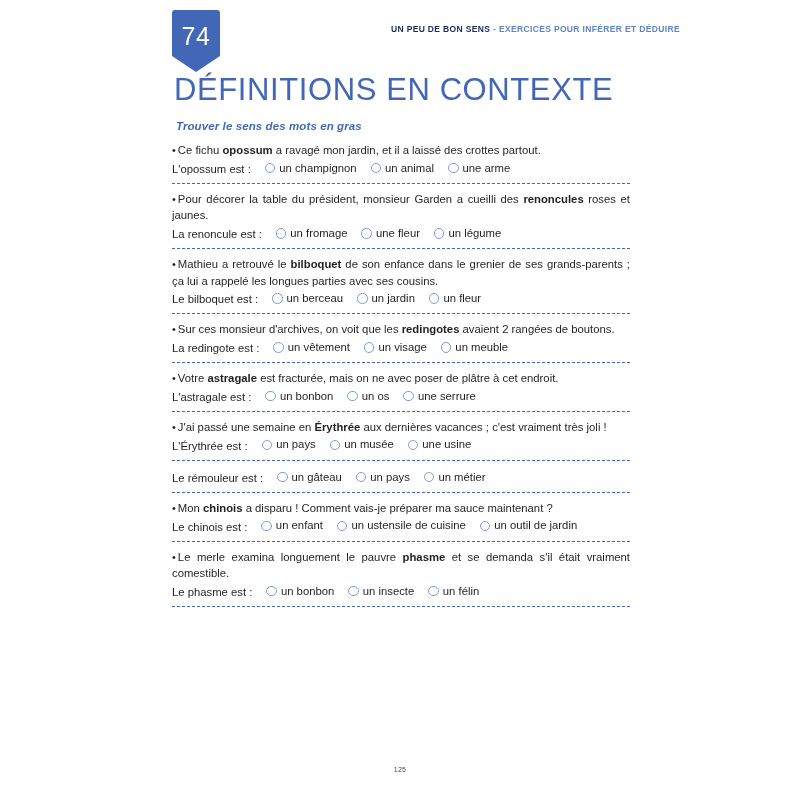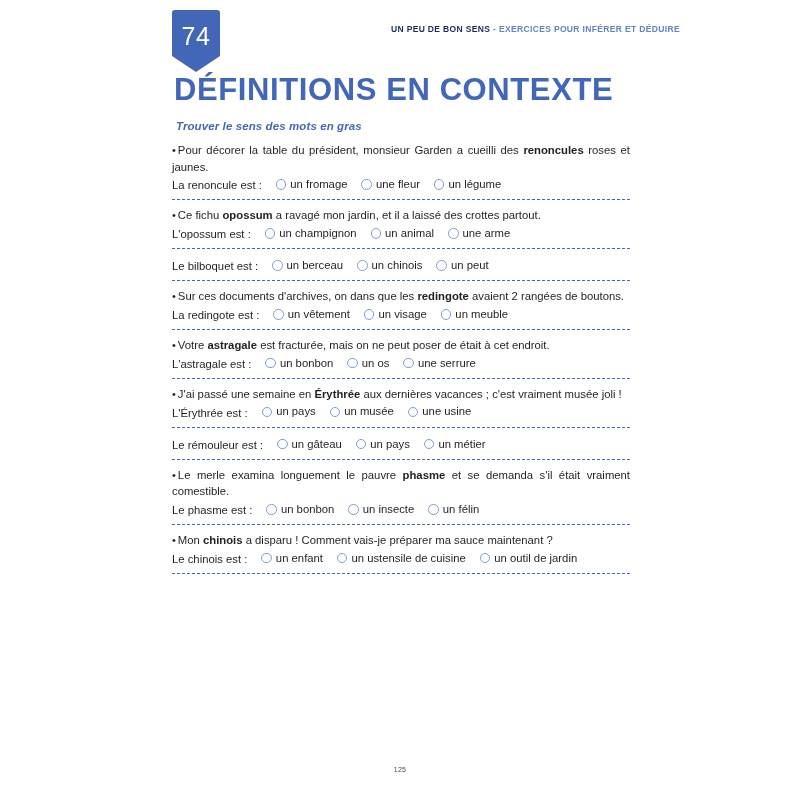--- a/index.html
+++ b/index.html
@@ -73,21 +73,21 @@
     color: #5e83cd;
     font-weight: bold;
   }
 
   .title {
     position: absolute;
     left: 174px;
     top: 74px;
     margin: 0;
     font-size: 31px;
-    font-weight: bold;
+    font-weight: normal;
     color: #4367b7;
     letter-spacing: 0.6px;
     line-height: 1;
     text-align: right;
   }
 
   .subtitle {
     position: absolute;
     left: 176px;
     top: 120px;
@@ -194,115 +194,116 @@
       <span class="kicker-strong">UN PEU DE BON SENS</span><span class="kicker-light"> - </span><span class="kicker-light">EXERCICES POUR INFÉRER ET DÉDUIRE</span>
     </div>
 
     <h1 class="title">DÉFINITIONS EN CONTEXTE</h1>
 
     <p class="subtitle">Trouver le sens des mots en gras</p>
   </div>
 
   <div class="exercises" id="exercise-list">
       <div class="exercise">
+        <p class="sentence"><span class="bullet">•</span><span>Ce fichu </span><b>opossum</b><span> a ravagé mon jardin, et il a laissé des crottes partout.</span></p>
+        <div class="answer-row">
+          <span class="prompt">L'opossum est :</span>
+          <label class="option">
+            <span class="radio"></span>
+            <span>un champignon</span>
+          </label>
+          <label class="option">
+            <span class="radio"></span>
+            <span>un animal</span>
+          </label>
+          <label class="option">
+            <span class="radio"></span>
+            <span>une arme</span>
+          </label>
+        </div>
+        <div class="divider"></div>
+      </div>
+      <div class="exercise">
         <p class="sentence"><span class="bullet">•</span><span>Pour décorer la table du président, monsieur Garden a cueilli des </span><b>renoncules</b><span> roses et jaunes.</span></p>
         <div class="answer-row">
           <span class="prompt">La renoncule est :</span>
           <label class="option">
             <span class="radio"></span>
             <span>un fromage</span>
           </label>
           <label class="option">
             <span class="radio"></span>
             <span>une fleur</span>
           </label>
           <label class="option">
             <span class="radio"></span>
             <span>un légume</span>
           </label>
         </div>
         <div class="divider"></div>
       </div>
       <div class="exercise">
-        <p class="sentence"><span class="bullet">•</span><span>Ce fichu </span><b>opossum</b><span> a ravagé mon jardin, et il a laissé des crottes partout.</span></p>
-        <div class="answer-row">
-          <span class="prompt">L'opossum est :</span>
-          <label class="option">
-            <span class="radio"></span>
-            <span>un champignon</span>
-          </label>
-          <label class="option">
-            <span class="radio"></span>
-            <span>un animal</span>
-          </label>
-          <label class="option">
-            <span class="radio"></span>
-            <span>une arme</span>
-          </label>
-        </div>
-        <div class="divider"></div>
-      </div>
-      <div class="exercise">
+        <p class="sentence"><span class="bullet">•</span><span>Mathieu a retrouvé le </span><b>bilboquet</b><span> de son enfance dans le grenier de ses grands-parents ; ça lui a rappelé les longues parties avec ses cousins.</span></p>
         <div class="answer-row">
           <span class="prompt">Le bilboquet est :</span>
           <label class="option">
             <span class="radio"></span>
             <span>un berceau</span>
           </label>
           <label class="option">
             <span class="radio"></span>
-            <span>un chinois</span>
-          </label>
-          <label class="option">
-            <span class="radio"></span>
-            <span>un peut</span>
-          </label>
-        </div>
-        <div class="divider"></div>
-      </div>
-      <div class="exercise">
-        <p class="sentence"><span class="bullet">•</span><span>Sur ces documents d'archives, on dans que les </span><b>redingote</b><span> avaient 2 rangées de boutons.</span></p>
+            <span>un jardin</span>
+          </label>
+          <label class="option">
+            <span class="radio"></span>
+            <span>un fleur</span>
+          </label>
+        </div>
+        <div class="divider"></div>
+      </div>
+      <div class="exercise">
+        <p class="sentence"><span class="bullet">•</span><span>Sur ces monsieur d'archives, on voit que les </span><b>redingotes</b><span> avaient 2 rangées de boutons.</span></p>
         <div class="answer-row">
           <span class="prompt">La redingote est :</span>
           <label class="option">
             <span class="radio"></span>
             <span>un vêtement</span>
           </label>
           <label class="option">
             <span class="radio"></span>
             <span>un visage</span>
           </label>
           <label class="option">
             <span class="radio"></span>
             <span>un meuble</span>
           </label>
         </div>
         <div class="divider"></div>
       </div>
       <div class="exercise">
-        <p class="sentence"><span class="bullet">•</span><span>Votre </span><b>astragale</b><span> est fracturée, mais on ne peut poser de était à cet endroit.</span></p>
+        <p class="sentence"><span class="bullet">•</span><span>Votre </span><b>astragale</b><span> est fracturée, mais on ne avec poser de plâtre à cet endroit.</span></p>
         <div class="answer-row">
           <span class="prompt">L'astragale est :</span>
           <label class="option">
             <span class="radio"></span>
             <span>un bonbon</span>
           </label>
           <label class="option">
             <span class="radio"></span>
             <span>un os</span>
           </label>
           <label class="option">
             <span class="radio"></span>
             <span>une serrure</span>
           </label>
         </div>
         <div class="divider"></div>
       </div>
       <div class="exercise">
-        <p class="sentence"><span class="bullet">•</span><span>J'ai passé une semaine en </span><b>Érythrée</b><span> aux dernières vacances ; c'est vraiment musée joli !</span></p>
+        <p class="sentence"><span class="bullet">•</span><span>J'ai passé une semaine en </span><b>Érythrée</b><span> aux dernières vacances ; c'est vraiment très joli !</span></p>
         <div class="answer-row">
           <span class="prompt">L'Érythrée est :</span>
           <label class="option">
             <span class="radio"></span>
             <span>un pays</span>
           </label>
           <label class="option">
             <span class="radio"></span>
             <span>un musée</span>
           </label>
@@ -325,53 +326,53 @@
             <span>un pays</span>
           </label>
           <label class="option">
             <span class="radio"></span>
             <span>un métier</span>
           </label>
         </div>
         <div class="divider"></div>
       </div>
       <div class="exercise">
+        <p class="sentence"><span class="bullet">•</span><span>Mon </span><b>chinois</b><span> a disparu ! Comment vais-je préparer ma sauce maintenant ?</span></p>
+        <div class="answer-row">
+          <span class="prompt">Le chinois est :</span>
+          <label class="option">
+            <span class="radio"></span>
+            <span>un enfant</span>
+          </label>
+          <label class="option">
+            <span class="radio"></span>
+            <span>un ustensile de cuisine</span>
+          </label>
+          <label class="option">
+            <span class="radio"></span>
+            <span>un outil de jardin</span>
+          </label>
+        </div>
+        <div class="divider"></div>
+      </div>
+      <div class="exercise">
         <p class="sentence"><span class="bullet">•</span><span>Le merle examina longuement le pauvre </span><b>phasme</b><span> et se demanda s'il était vraiment comestible.</span></p>
         <div class="answer-row">
           <span class="prompt">Le phasme est :</span>
           <label class="option">
             <span class="radio"></span>
             <span>un bonbon</span>
           </label>
           <label class="option">
             <span class="radio"></span>
             <span>un insecte</span>
           </label>
           <label class="option">
             <span class="radio"></span>
             <span>un félin</span>
-          </label>
-        </div>
-        <div class="divider"></div>
-      </div>
-      <div class="exercise">
-        <p class="sentence"><span class="bullet">•</span><span>Mon </span><b>chinois</b><span> a disparu ! Comment vais-je préparer ma sauce maintenant ?</span></p>
-        <div class="answer-row">
-          <span class="prompt">Le chinois est :</span>
-          <label class="option">
-            <span class="radio"></span>
-            <span>un enfant</span>
-          </label>
-          <label class="option">
-            <span class="radio"></span>
-            <span>un ustensile de cuisine</span>
-          </label>
-          <label class="option">
-            <span class="radio"></span>
-            <span>un outil de jardin</span>
           </label>
         </div>
         <div class="divider"></div>
       </div>
     </div>
 
   <div class="folio">125</div>
 </div>
 
 </body></html>

